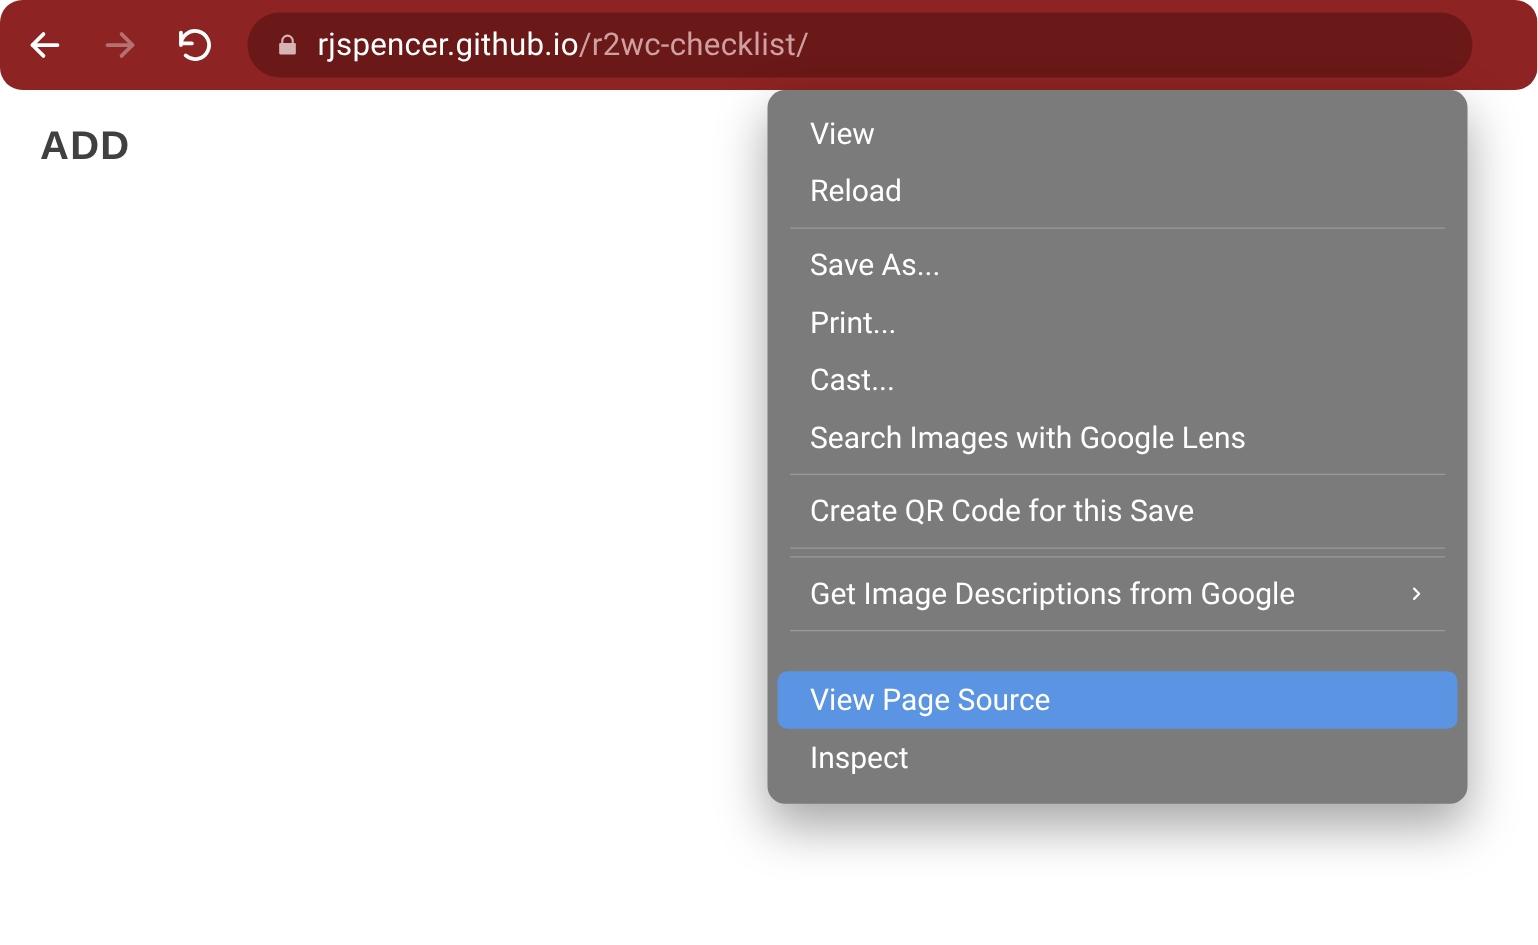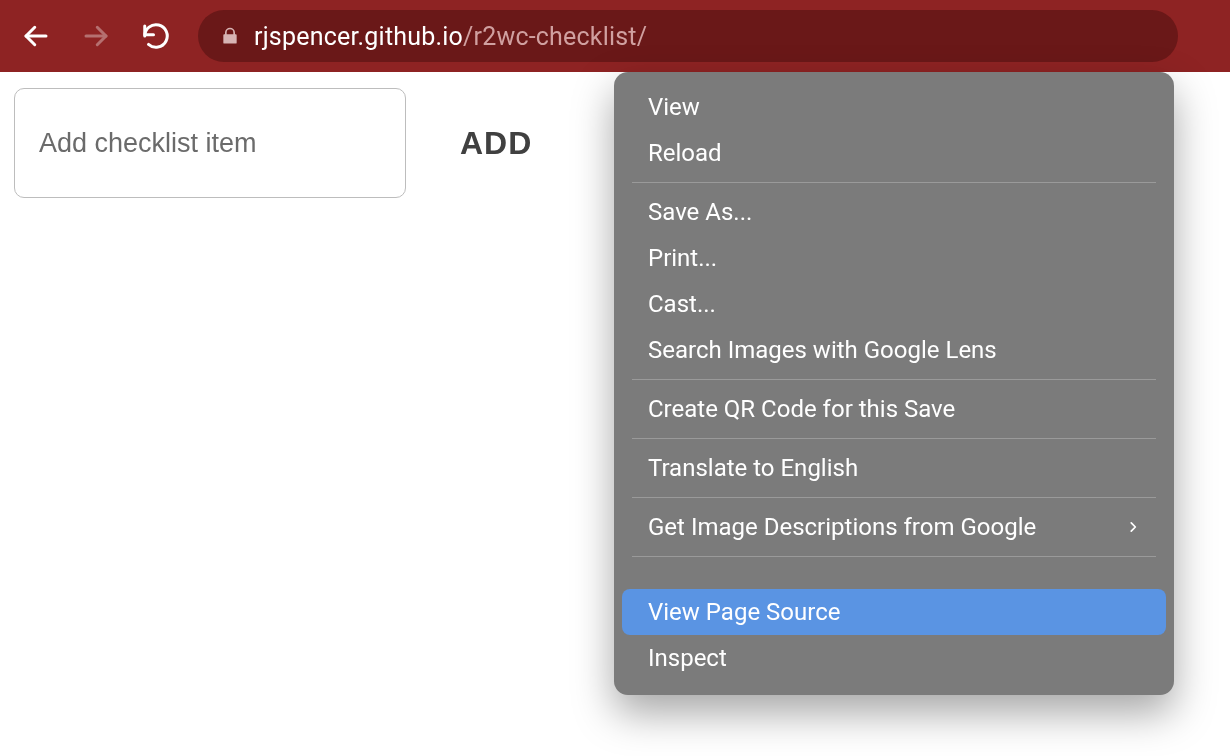--- a/index.html
+++ b/index.html
@@ -6,20 +6,21 @@
   html, body { width: 1230px; height: 756px; font-family: -apple-system, BlinkMacSystemFont, "Segoe UI", Roboto, Arial, sans-serif; background:#fff; overflow:hidden; }
   
   
   .toolbar {
     height: 72px;
     background: #8e2323;
     display: flex;
     align-items: center;
     padding: 0 10px;
     gap: 8px;
+    border-radius: 18px;
   }
   .nav-btn {
     width: 52px; height: 52px;
     display:flex; align-items:center; justify-content:center;
     color:#fff;
     border-radius:50%;
   }
   .nav-btn.disabled { opacity:0.35; }
   .urlbar {
     flex: 0 0 auto;
@@ -143,21 +144,20 @@
         </svg>
     </span>
     <span class="url-text">
       <span class="url-host">rjspencer.github.io</span><span class="url-path">/r2wc-checklist/</span>
     </span>
   </div>
 </div>
 
 <div class="page">
   <div class="form-row">
-    <input class="text-input" type="text" placeholder="Add checklist item" style="">
     <button class="add-btn">ADD</button>
   </div>
 
   <div class="ctx" id="ctx-menu">
       <div class="ctx-item">
         <span class="label">View</span>
       </div>
       <div class="ctx-item">
         <span class="label">Reload</span>
       </div>
@@ -172,23 +172,20 @@
         <span class="label">Cast...</span>
       </div>
       <div class="ctx-item">
         <span class="label">Search Images with Google Lens</span>
       </div>
       <div class="ctx-sep"></div>
       <div class="ctx-item">
         <span class="label">Create QR Code for this Save</span>
       </div>
       <div class="ctx-sep"></div>
-      <div class="ctx-item">
-        <span class="label">Translate to English</span>
-      </div>
       <div class="ctx-sep"></div>
       <div class="ctx-item">
         <span class="label">Get Image Descriptions from Google</span>
         <span class="chev">
           <svg width="14" height="22" viewBox="0 0 24 24" fill="none" stroke="#fff" stroke-width="3" stroke-linecap="round" stroke-linejoin="round">
             <polyline points="9 5 16 12 9 19"></polyline>
           </svg>
         </span>
       </div>
       <div class="ctx-sep"></div>

